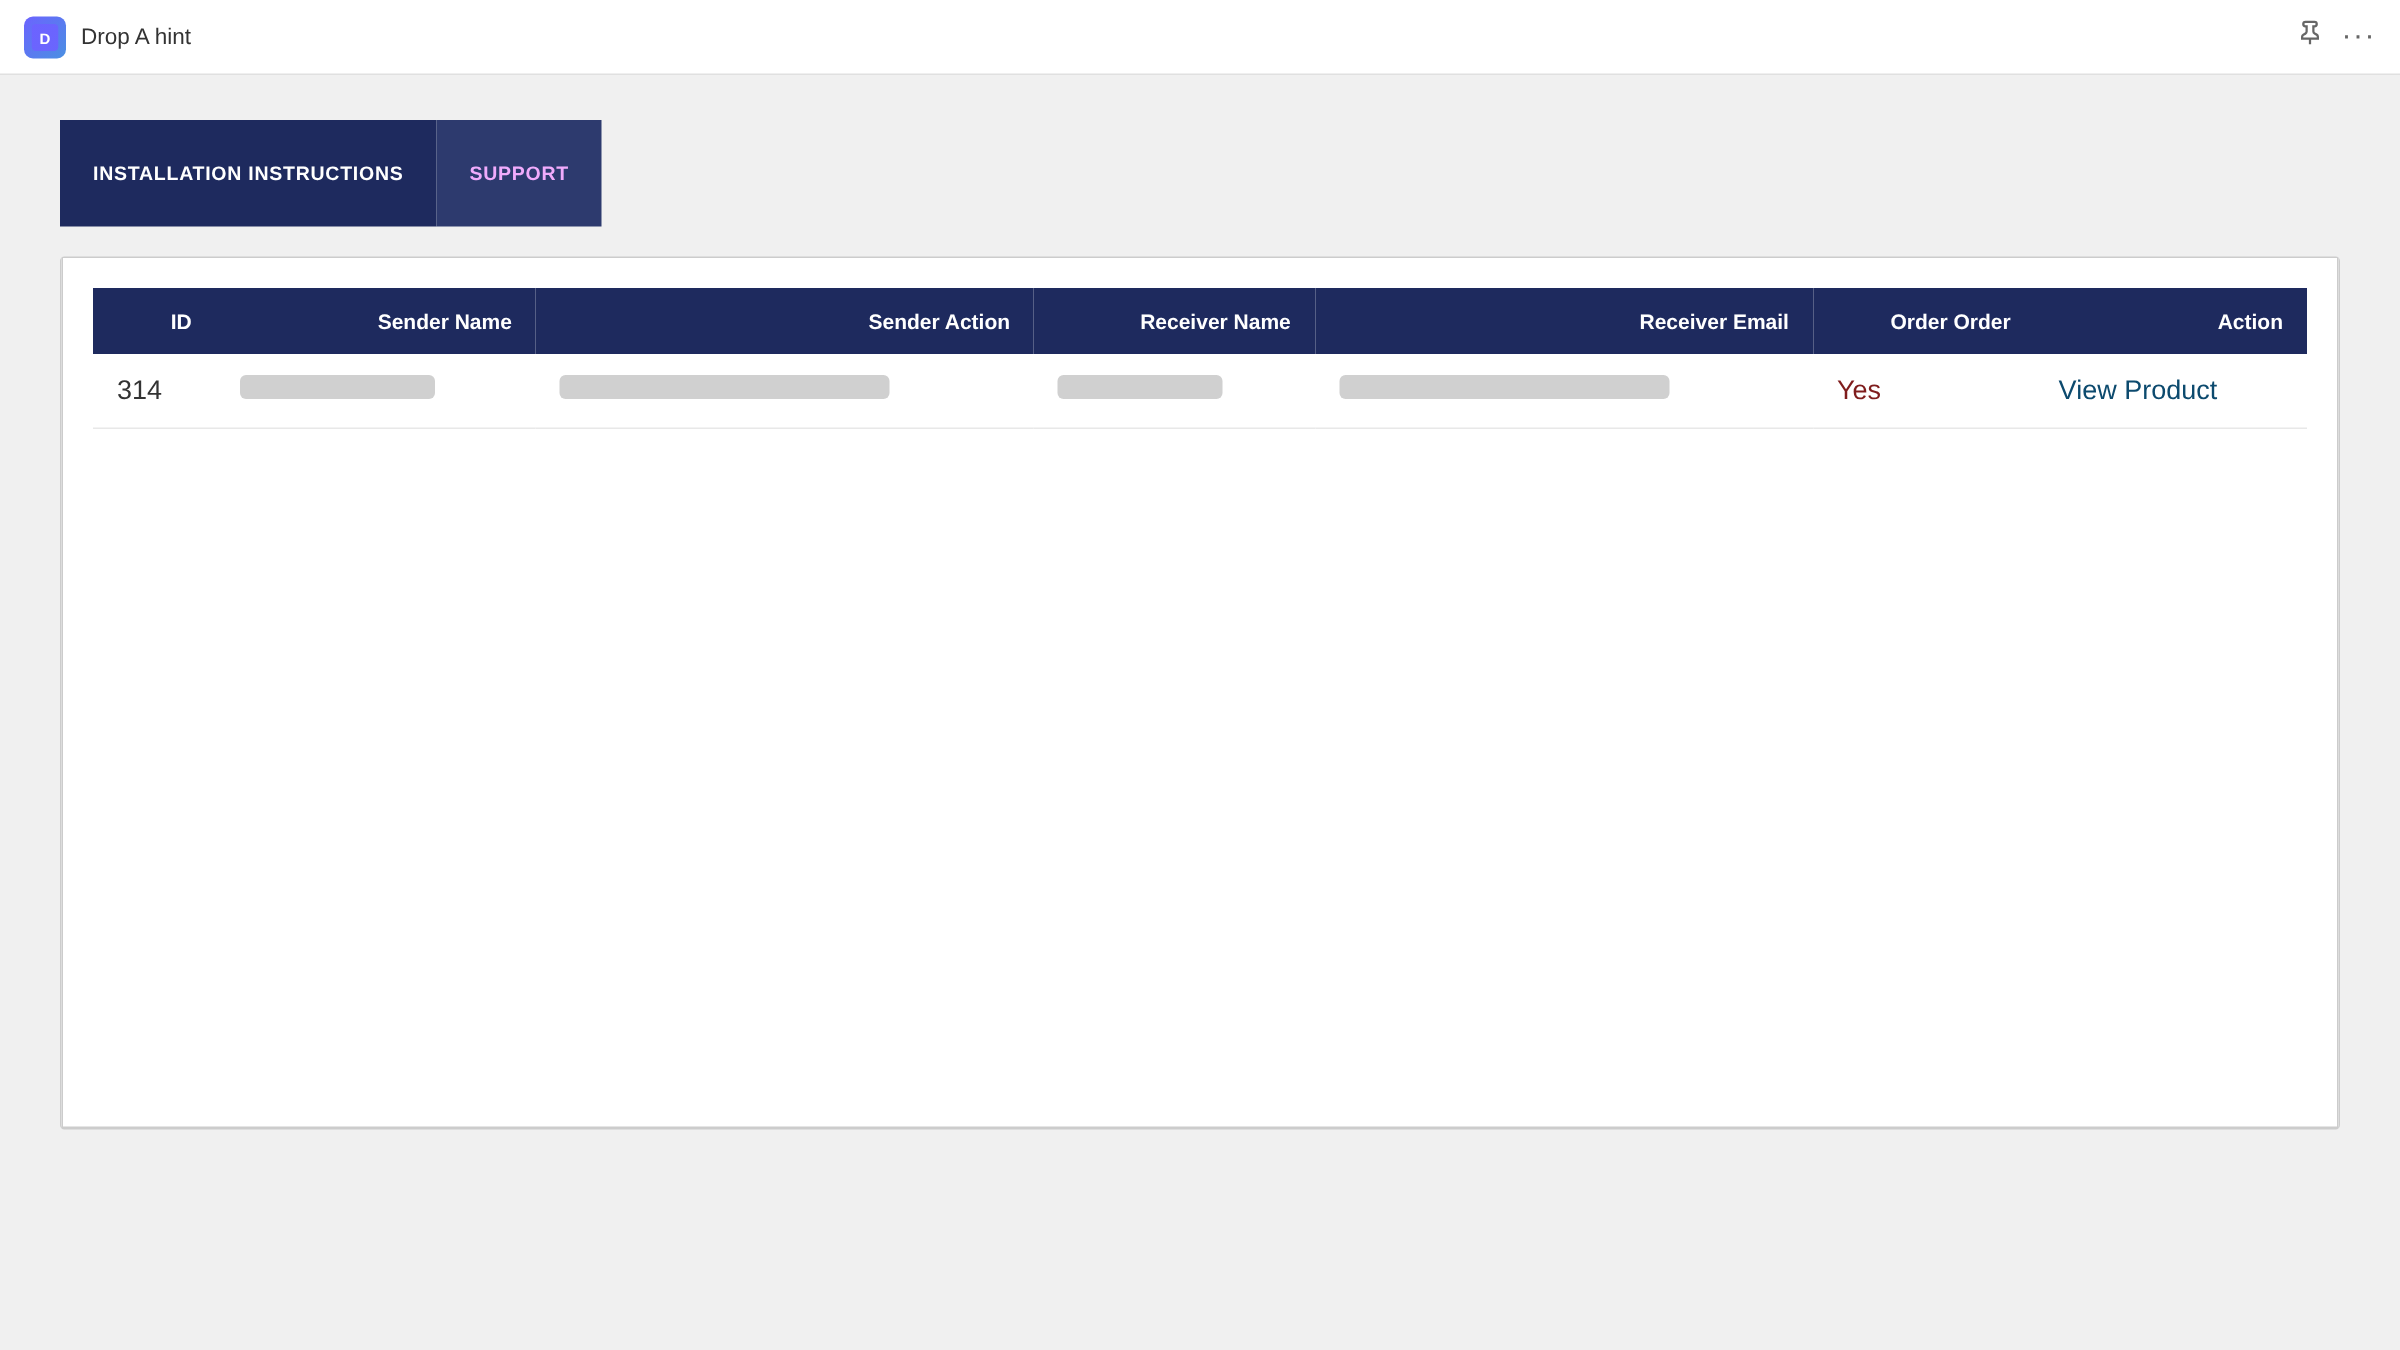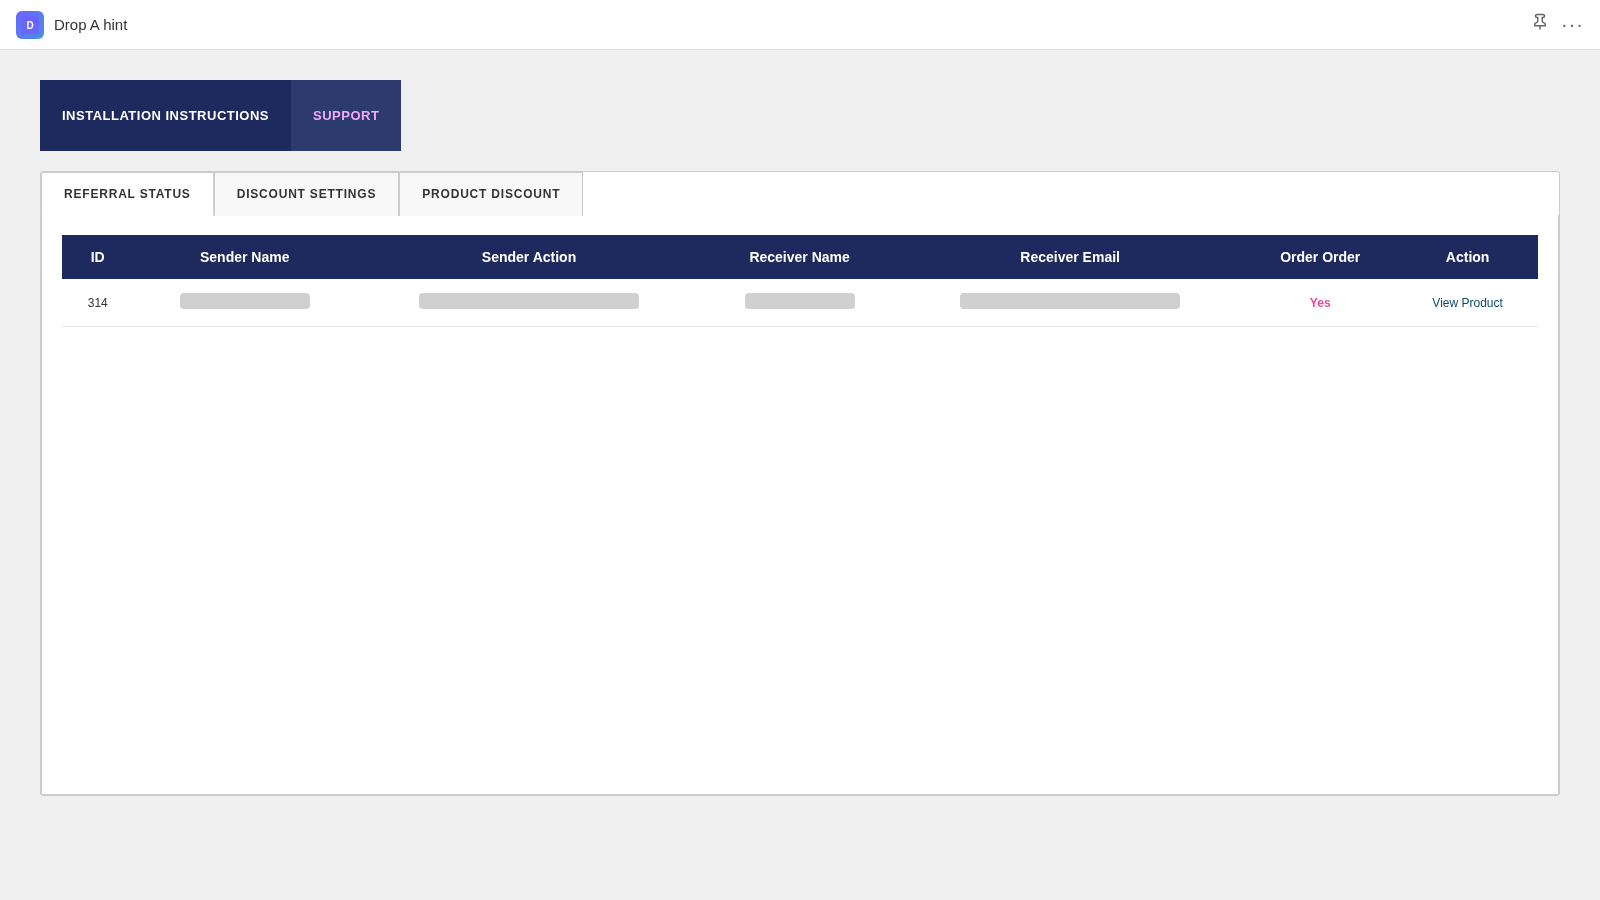--- a/index.html
+++ b/index.html
@@ -139,46 +139,45 @@
     .data-table {
       width: 100%;
       border-collapse: collapse;
     }
     .data-table thead tr {
       background-color: #1e2a5e;
       color: #ffffff;
     }
     .data-table thead th {
       padding: 14px 16px;
-      text-align: center;
+      text-align: right;
       font-size: 14px;
       font-weight: 600;
     }
     .data-table tbody tr {
       border-bottom: 1px solid #e8e8e8;
     }
     .data-table tbody td {
       padding: 14px 16px;
-      font-size: 12px;
+      font-size: 18px;
       color: #333;
       vertical-align: middle;
-      text-align: center;
     }
 
     
     .blurred-cell {
       display: inline-block;
       height: 16px;
       border-radius: 4px;
       background-color: #d0d0d0;
     }
 
     .status-yes {
-      color: #ec4899;
-      font-weight: 700;
+      color: #7f1d1d;
+      font-weight: 400;
     }
 
     .view-product-link {
       color: #0c4a6e;
       text-decoration: none;
       cursor: pointer;
     }
   </style>
 </head>
 <body>
@@ -212,31 +211,20 @@
 
 <div class="main-content">
 
   <div class="header-buttons">
     <button class="btn-installation">INSTALLATION INSTRUCTIONS</button>
     <button class="btn-support">SUPPORT</button>
   </div>
 
   <div class="tabs-container">
 
-    <div class="tabs-header">
-      <div class="tab active">
-        <span>REFERRAL STATUS</span>
-      </div>
-      <div class="tab">
-        <span>DISCOUNT SETTINGS</span>
-      </div>
-      <div class="tab">
-        <span>PRODUCT DISCOUNT</span>
-      </div>
-    </div>
 
     <div class="table-area">
       <table class="data-table">
         <thead>
           <tr>
             <th>ID</th>
             <th>Sender Name</th>
             <th>Sender Action</th>
             <th>Receiver Name</th>
             <th>Receiver Email</th>

